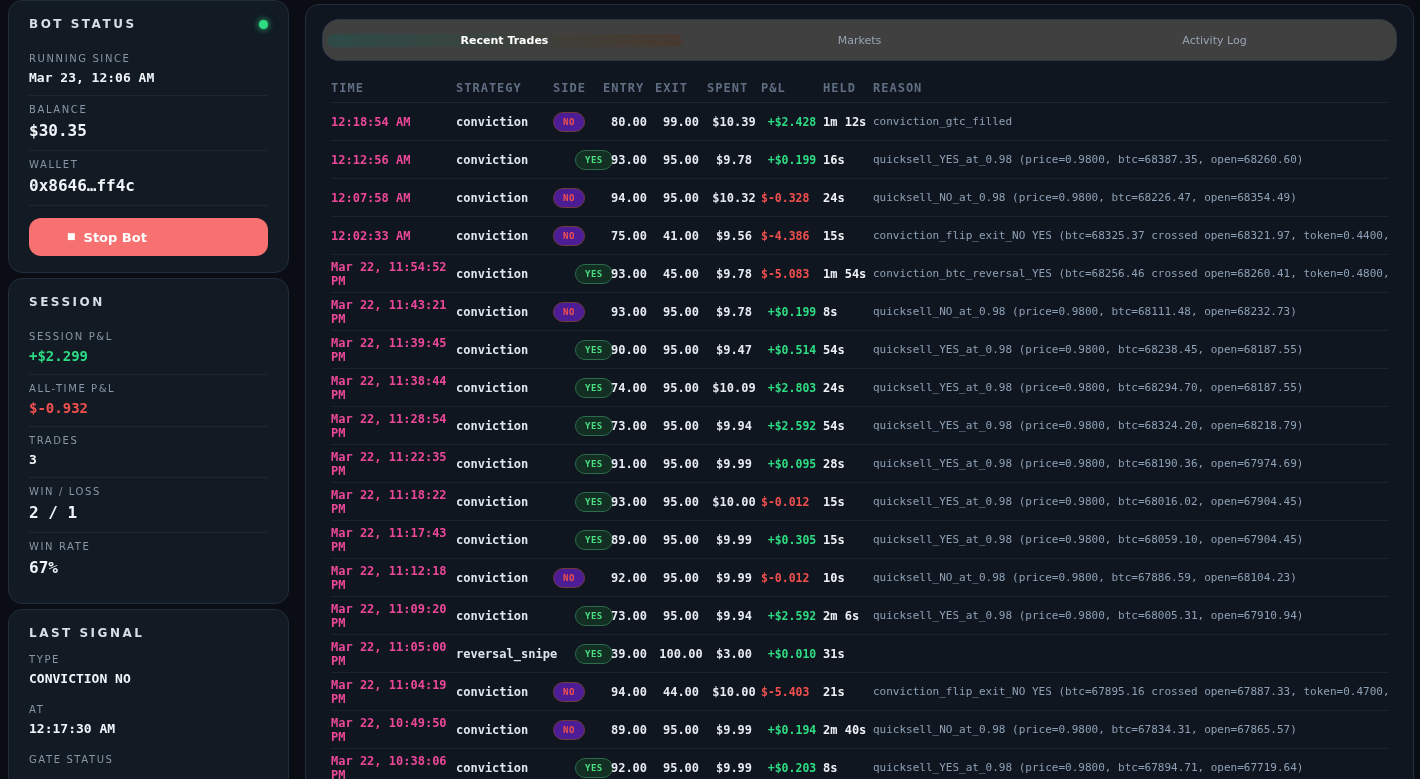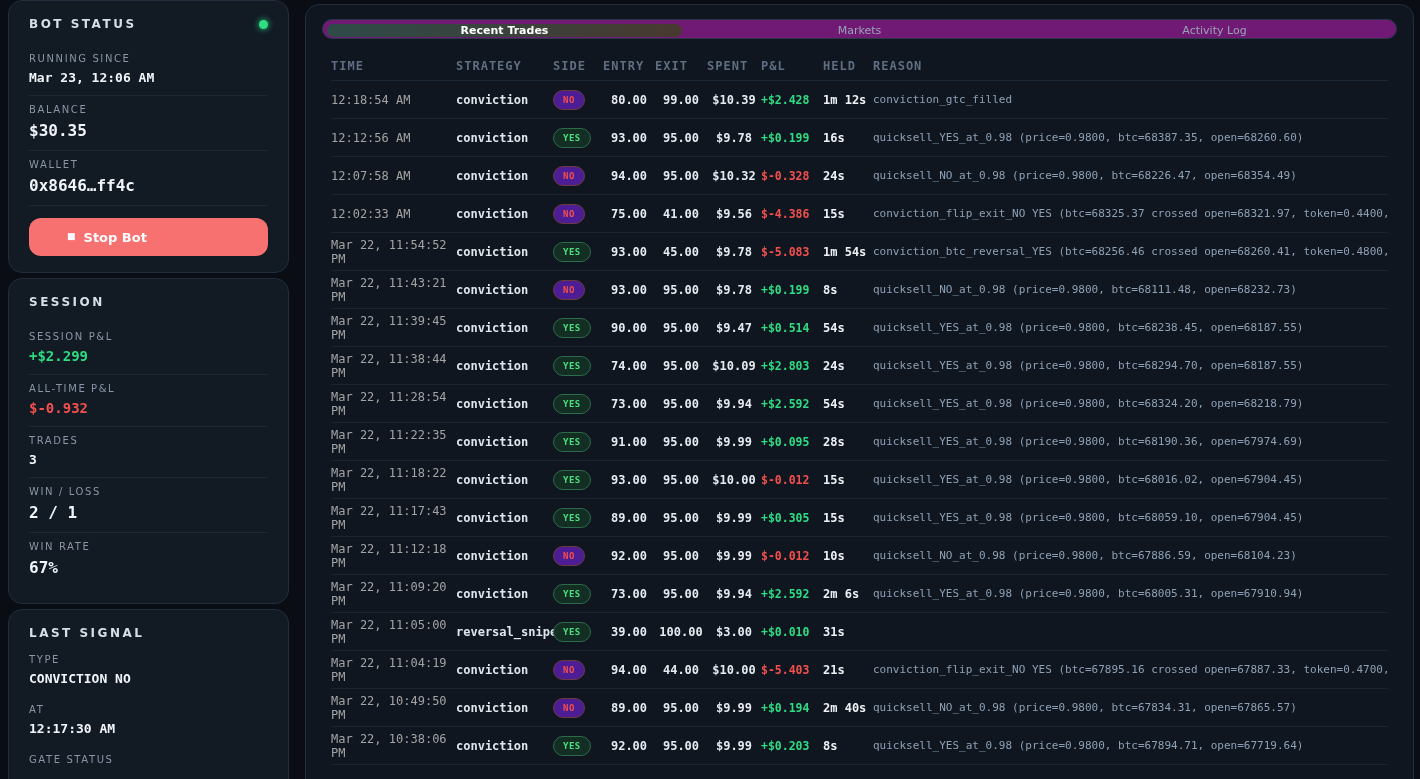--- a/index.html
+++ b/index.html
@@ -48,23 +48,23 @@
   }
   .stop-btn .sq { font-size:9px; position:relative; top:-1px; }
 
   
   .main-card {
     position:absolute; left:305px; top:4px; width:1109px; height:790px;
     background:#10161f; border:1px solid #222e3c; border-radius:14px;
     overflow:hidden;
   }
   .tab-bar {
-    margin:14px 16px 0; height:20px;
-    background:#701a75; border:1px solid #2b3748; border-radius:17px;
-    display:flex; align-items:flex-start; padding:4px;
+    margin:14px 16px 0; height:42px;
+    background:#404040; border:1px solid #2b3748; border-radius:17px;
+    display:flex; align-items:center; padding:4px;
   }
   .tab {
     flex:1; display:flex; align-items:center; justify-content:center;
     font-size:11px; color:#98a4b3; border-radius:13px; cursor:pointer;
   }
   .tab.active {
     background:linear-gradient(90deg, var(--tab-grad-left,#2e4b48), var(--tab-grad-right,#483930));
     color:#ffffff; font-weight:bold;
   }
 
@@ -76,35 +76,35 @@
     align-items:center;
   }
   .thead {
     height:30px;
     font-family:"DejaVu Sans Mono","Liberation Mono",monospace;
     font-size:11px; font-weight:bold; letter-spacing:1px; color:#5f6e82;
     border-bottom:1px solid #1c2735;
   }
   .trow { height:38px; border-bottom:1px solid #1a2330; }
   .tcell { font-family:"DejaVu Sans Mono","Liberation Mono",monospace; font-size:12px; }
-  .c-time { font-weight:normal; color:#a3a3a3; }
+  .c-time { font-weight:bold; color:#ec4899; }
   .c-strategy { color:#dfe5ec; font-weight:bold; }
   .c-entry,.c-exit,.c-spent { font-weight:bold; color:#e6ebf1;text-align:center; }
   .c-pnl { font-weight:bold; font-size:11.5px; }
-  .c-pnl.pos { color:var(--green,#2edc84); }
+  .c-pnl.pos { color:var(--green,#2edc84);text-align:center; }
   .c-pnl.neg { color:var(--red,#f1504e); }
   .c-held { font-weight:bold; color:#eef2f6; }
   .c-reason { font-size:11px; color:#8da0b5; white-space:nowrap; overflow:hidden; }
   .pill {
     display:inline-block; font-size:9px; font-weight:bold; letter-spacing:0.5px;
     padding:4px 9px; border-radius:11px;
     font-family:"DejaVu Sans Mono","Liberation Mono",monospace;
   }
   .pill-no  { color:var(--red,#f1504e); background:#4c1d95; border:1px solid #6e3940; }
-  .pill-yes { color:#4ade80; background:#132e23; border:1px solid #2c6b4c; }
+  .pill-yes { color:#4ade80; background:#132e23; border:1px solid #2c6b4c;margin-left:22px; }
 </style>
 </head>
 <body>
 
 <aside class="sidebar">
 
   <section class="card">
     <div class="card-title">
       <span>BOT STATUS</span>
       <span class="dot"></span>

